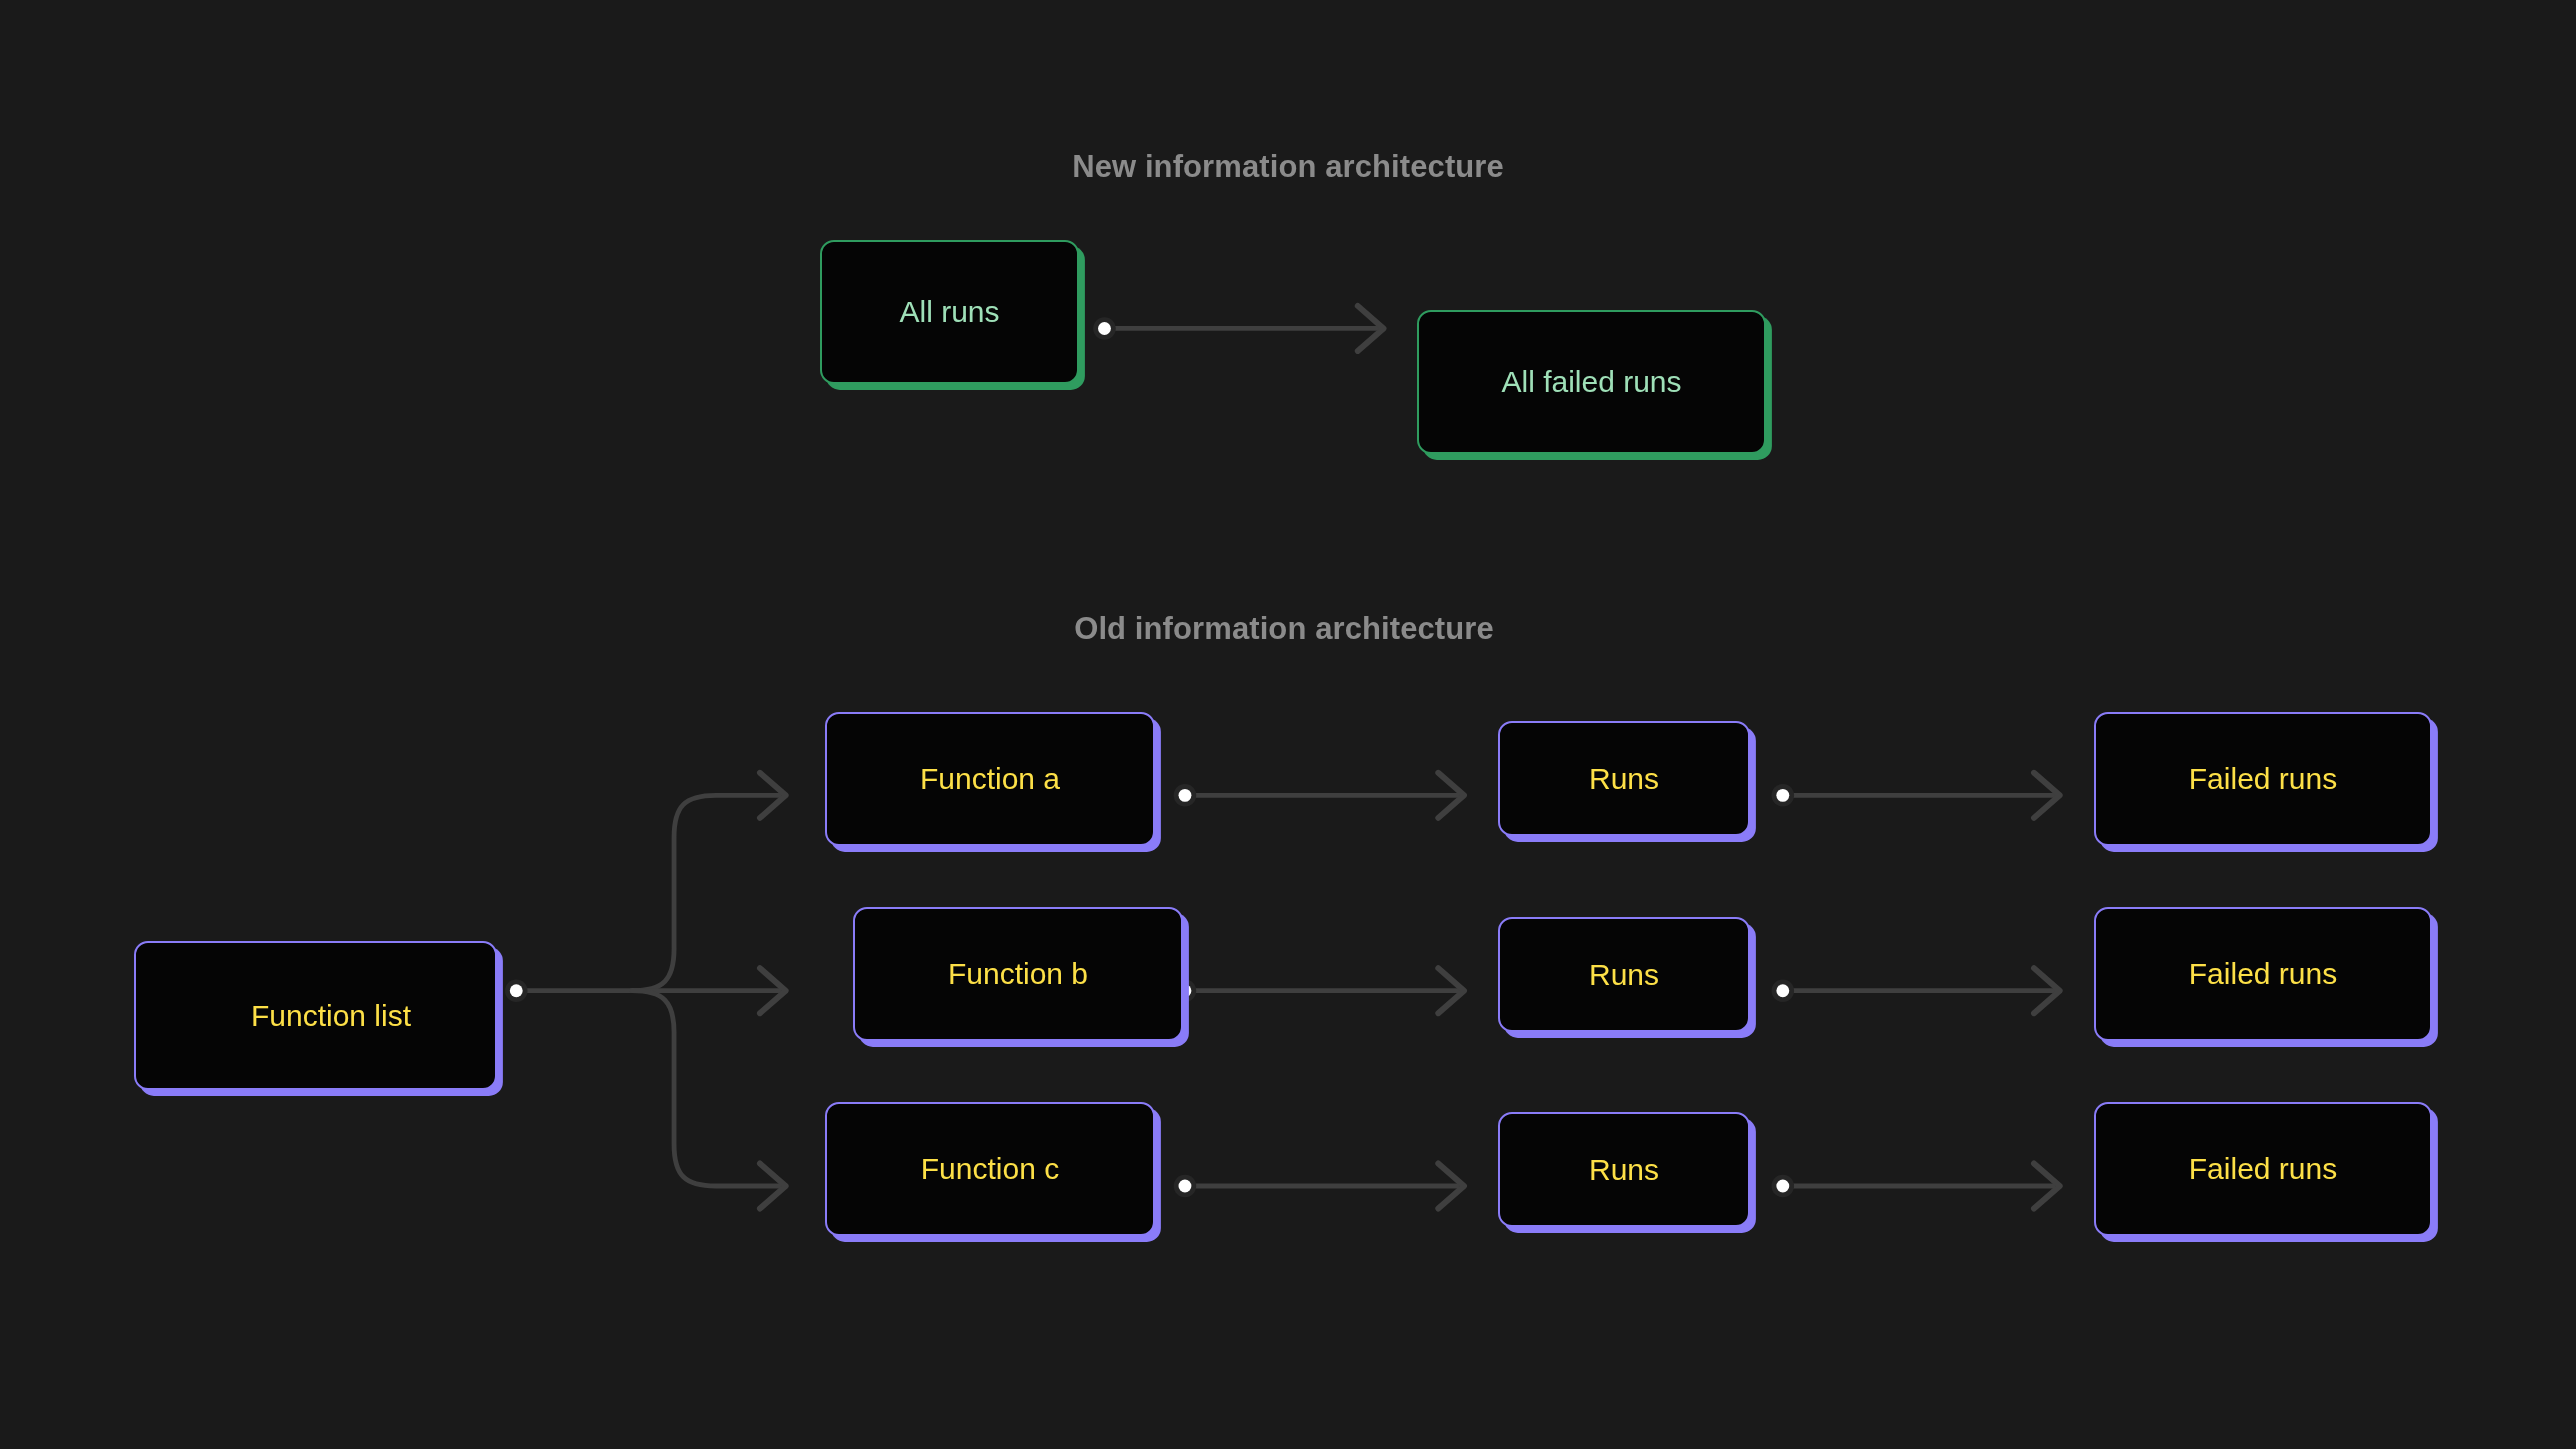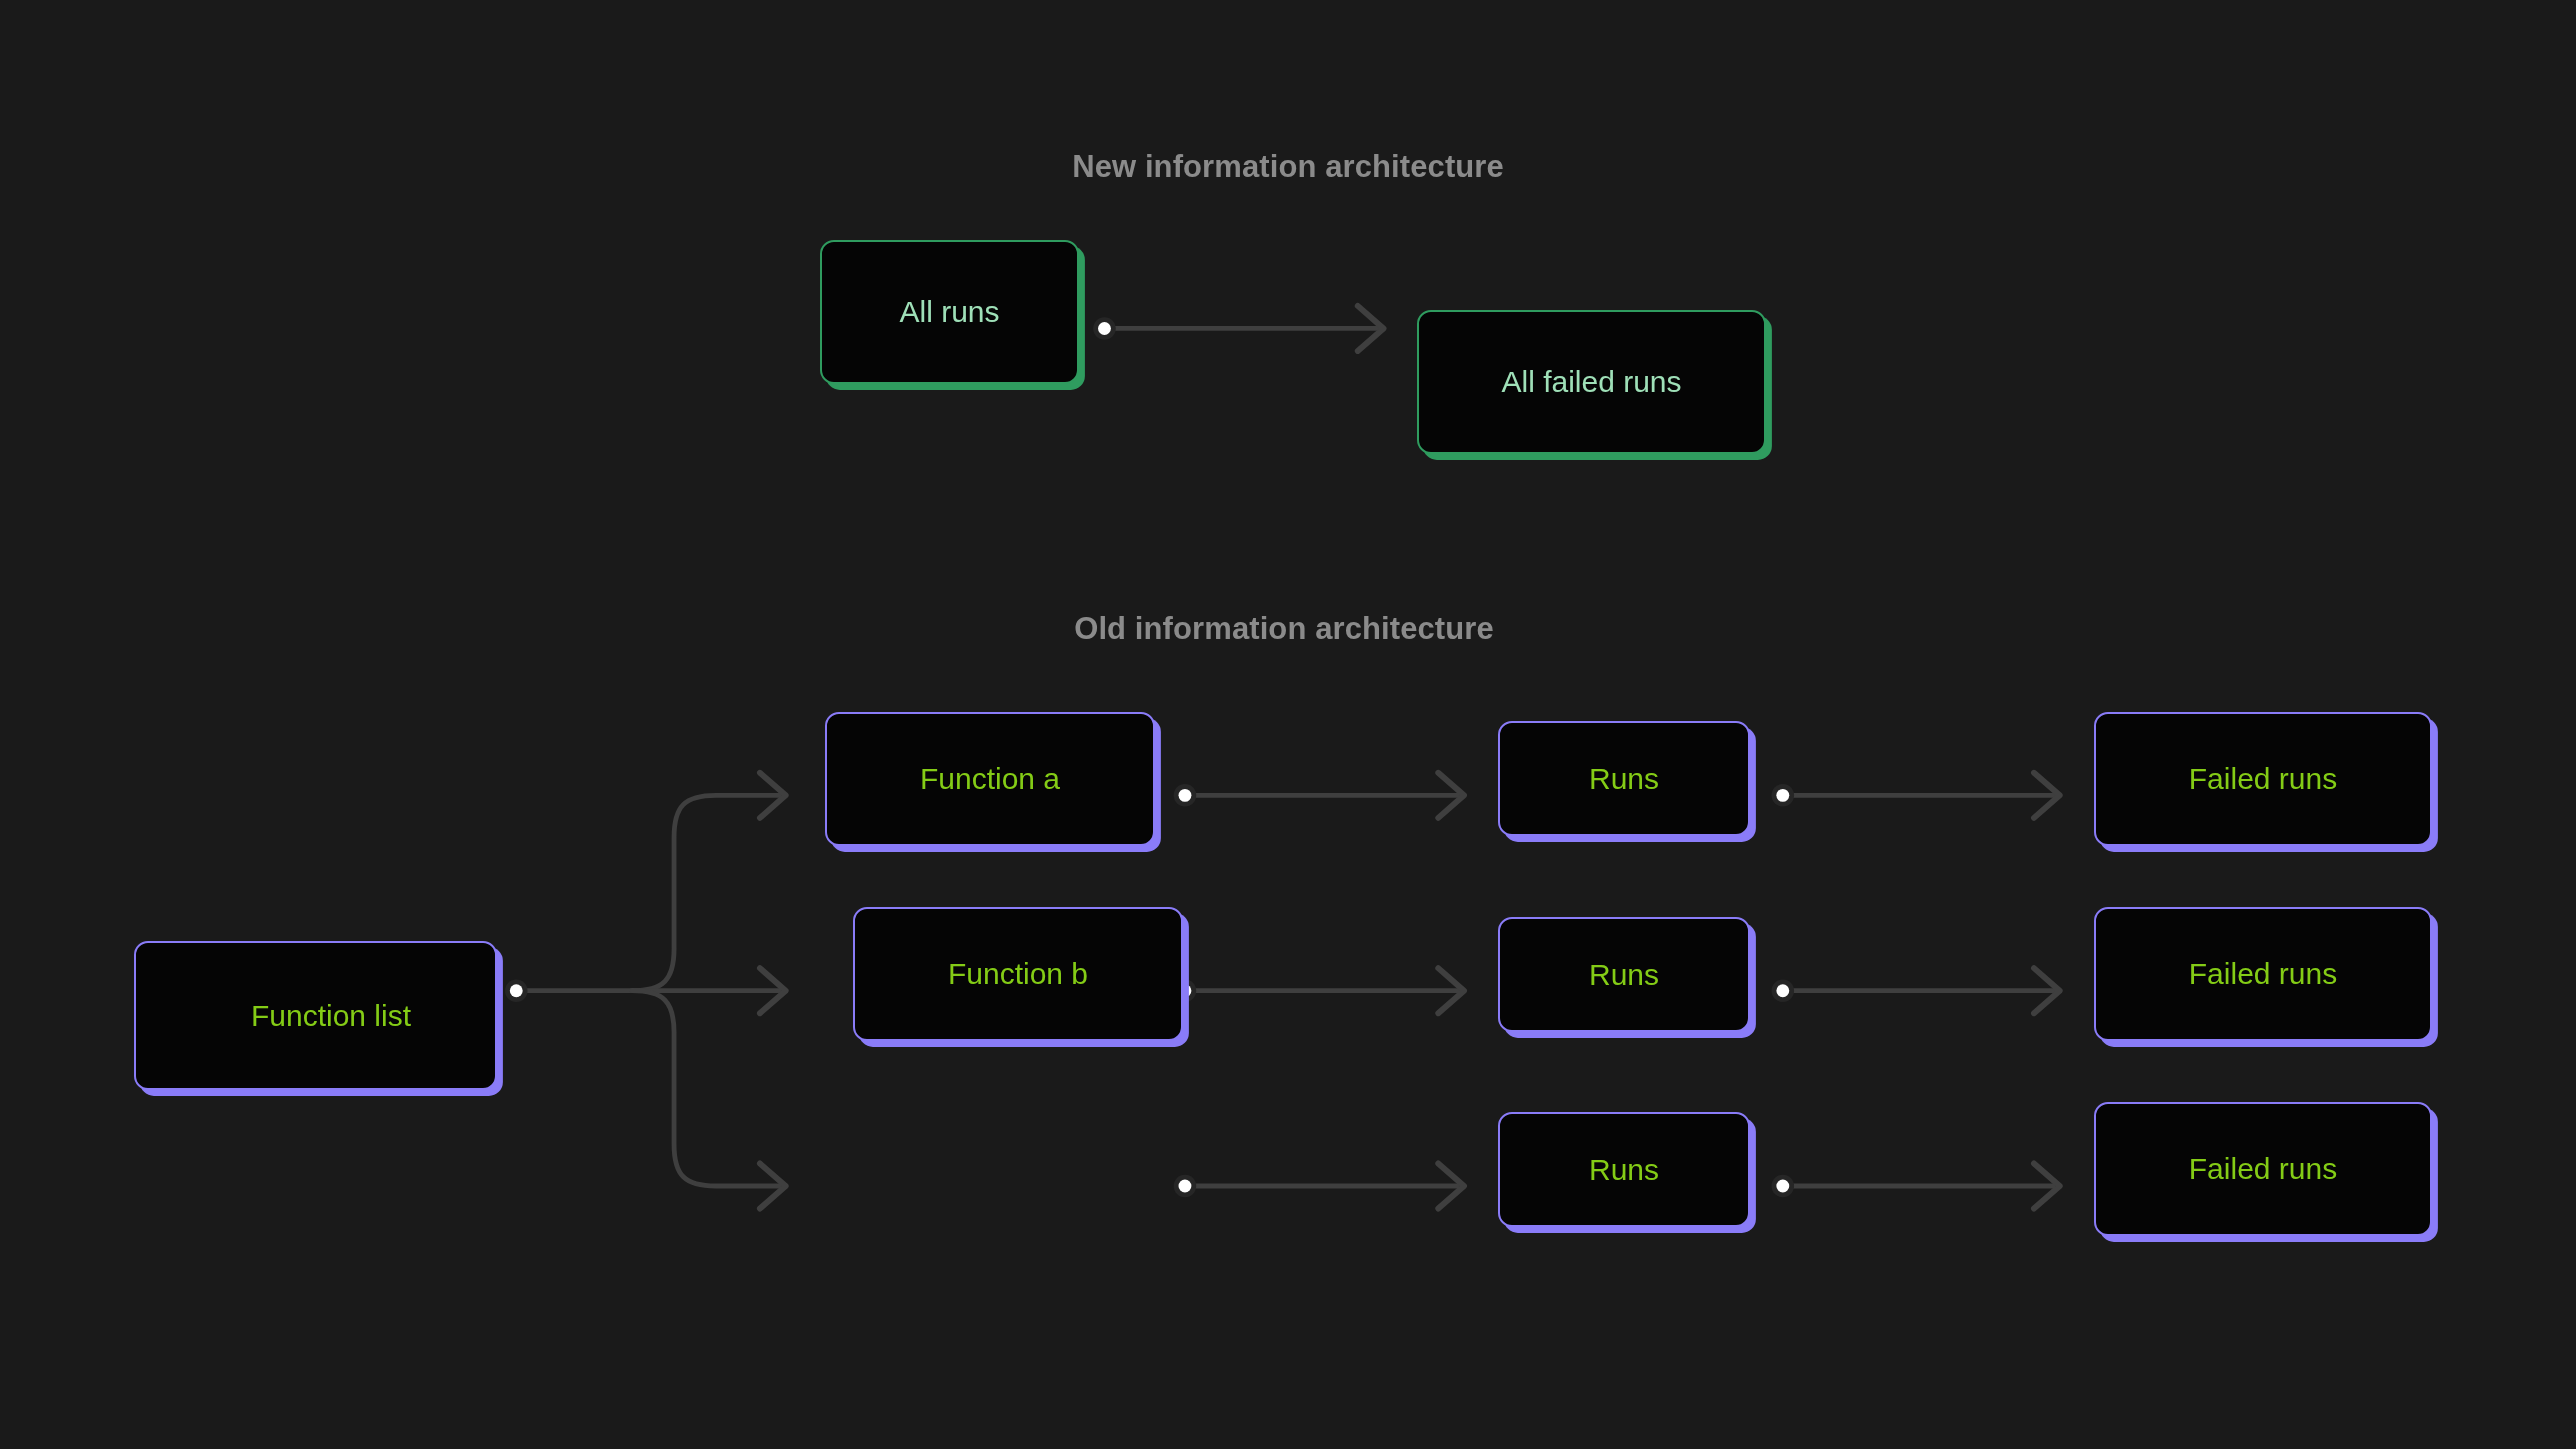--- a/index.html
+++ b/index.html
@@ -40,21 +40,21 @@
   .node.green{
     border-color:#2f9c5f;
     box-shadow:5.9px 5.9px 0 0 #2f9c5f;
   }
   .node.green .node-label{ color:#9fe0b8; }
 
   .node.purple{
     border-color:#8a7cf8;
     box-shadow:5.9px 5.9px 0 0 #8a7cf8;
   }
-  .node.purple .node-label{ color:#84cc16; }
+  .node.purple .node-label{ color:#fde047; }
 </style>
 </head>
 <body>
 
 <div id="canvas">
 
   <svg class="svg-layer" viewBox="0 0 4800 2700" width="2576" height="1449" xmlns="http://www.w3.org/2000/svg">
 
     <g>
       <line x1="2058" y1="612" x2="2566" y2="612" stroke="#3f3f3f" stroke-width="9" stroke-linecap="round"></line>
@@ -135,20 +135,23 @@
   <div class="node purple" style="left:134px;top:941px;width:363px;height:149px;padding-left:31px;">
     <span class="node-label">Function list</span>
   </div>
 
   <div class="node purple" style="left:825px;top:712px;width:330px;height:134px;">
     <span class="node-label">Function a</span>
   </div>
   <div class="node purple" style="left:825px;top:907px;width:330px;height:134px;margin-left:28px;">
     <span class="node-label">Function b</span>
   </div>
+  <div class="node purple" style="left:825px;top:1102px;width:330px;height:134px;">
+    <span class="node-label">Function c</span>
+  </div>
 
   <div class="node purple" style="left:1498px;top:721px;width:252px;height:115px;">
     <span class="node-label">Runs</span>
   </div>
   <div class="node purple" style="left:1498px;top:917px;width:252px;height:115px;">
     <span class="node-label">Runs</span>
   </div>
   <div class="node purple" style="left:1498px;top:1112px;width:252px;height:115px;">
     <span class="node-label">Runs</span>
   </div>

